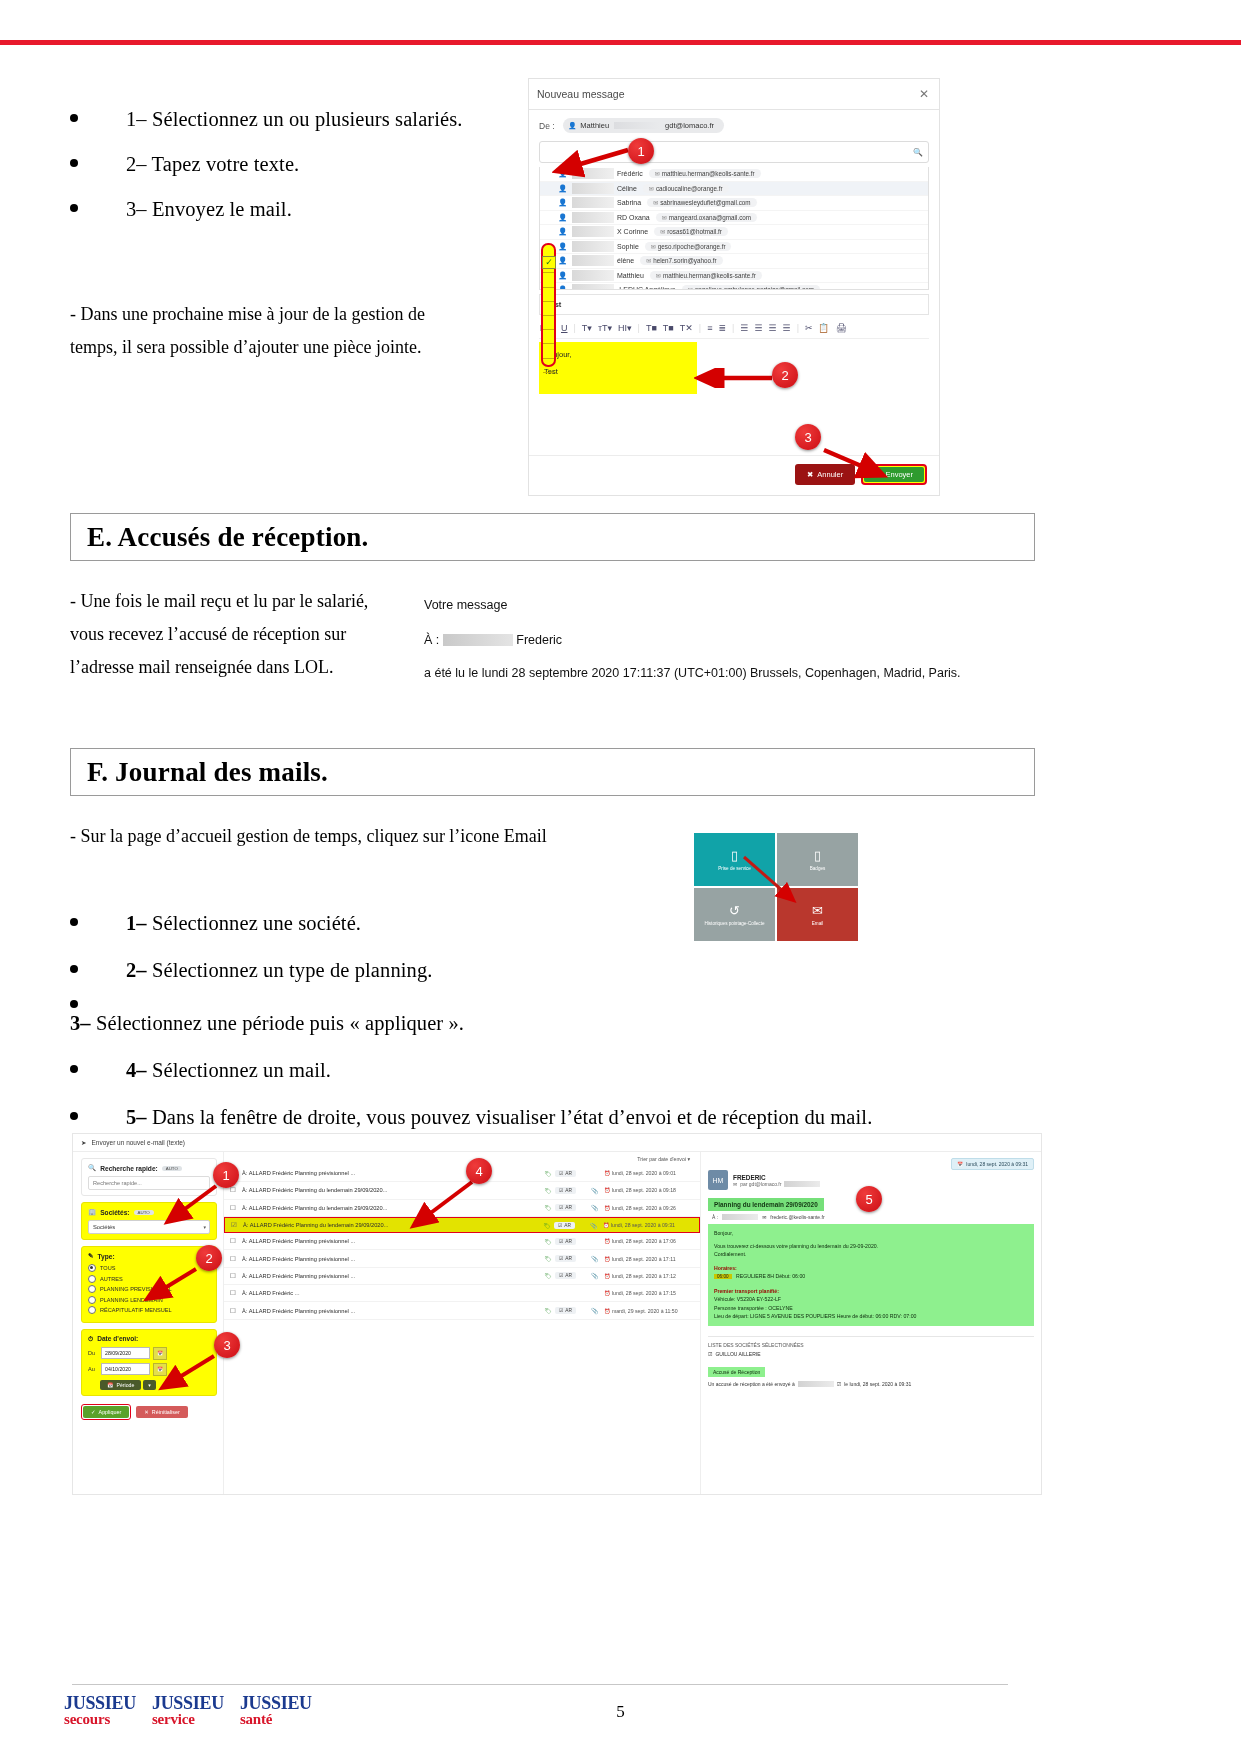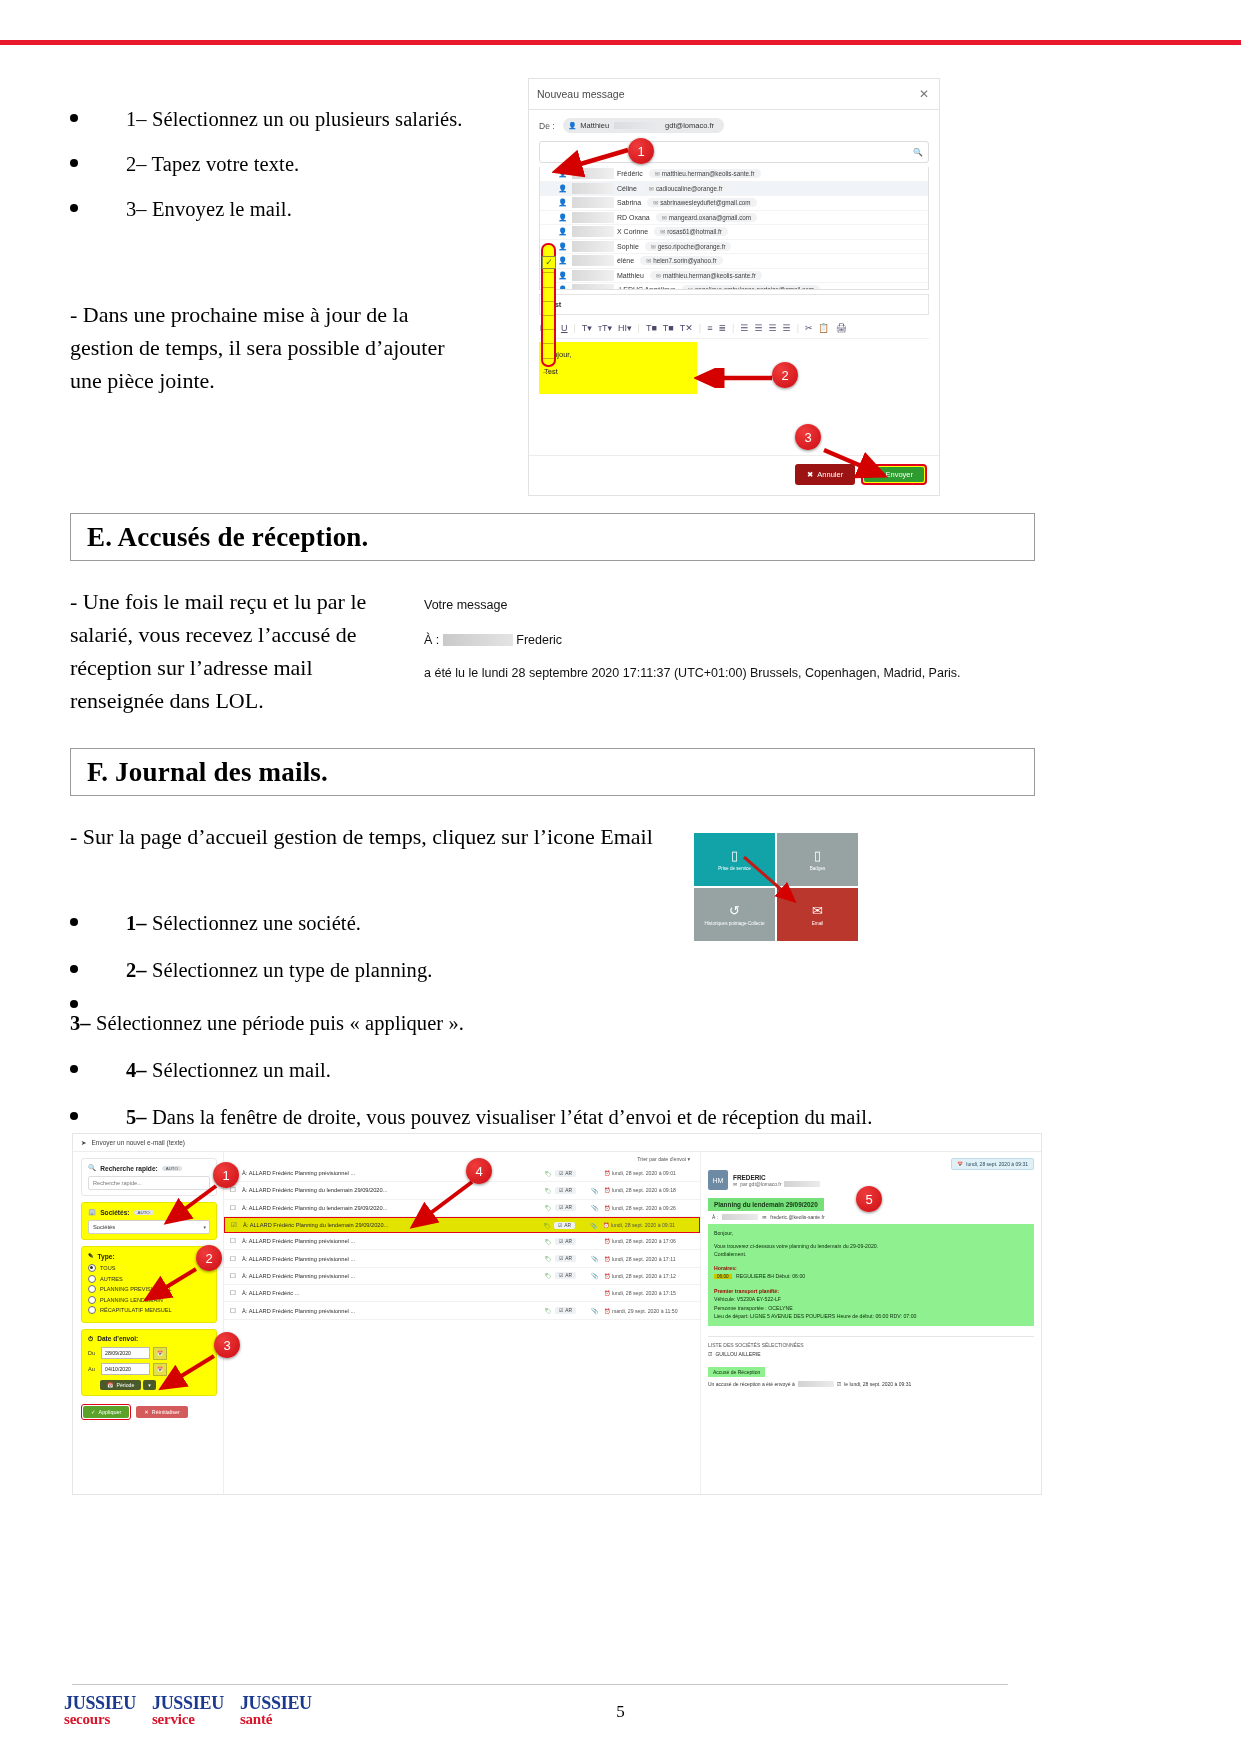--- a/index.html
+++ b/index.html
@@ -38,21 +38,21 @@
     margin-right: 48px;
     flex: none;
     position: relative;
     top: -4px;
   }
   .bullet-text { font-size: 20.5px; letter-spacing: .1px; }
   .bullet-num { font-weight: 400; }
 
   .para {
     position: absolute;
-    font-size: 22px;
+    font-size: 18px;
     line-height: 33px;
     width: 400px;
   }
 
   
   .section-box {
     position: absolute;
     border: 1.4px solid #9a9a9a;
     box-sizing: border-box;
     display: flex;

